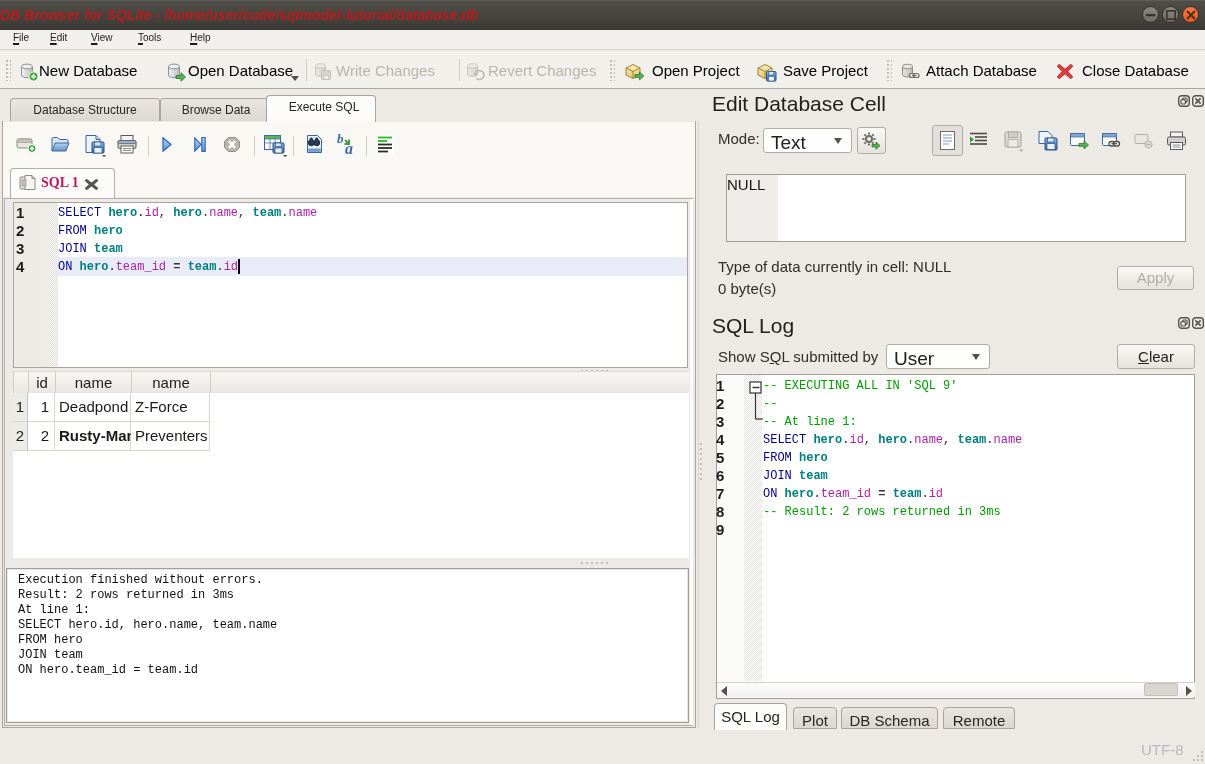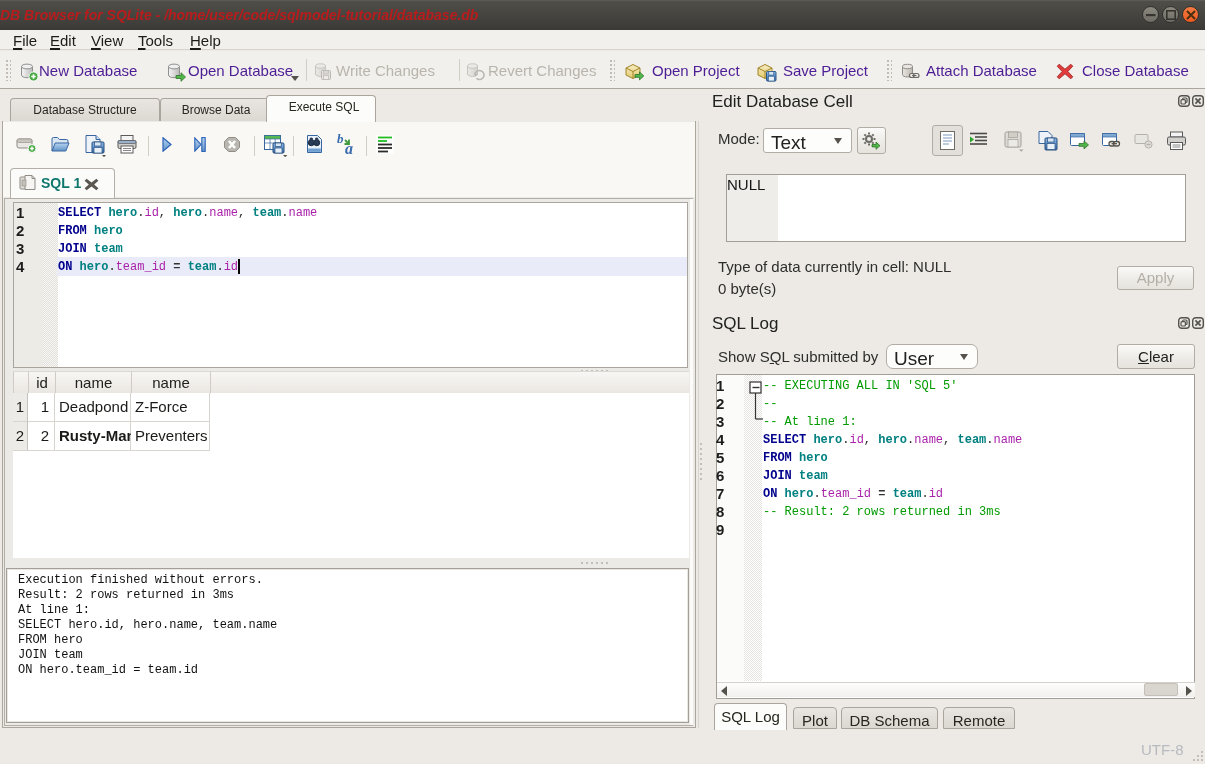--- a/index.html
+++ b/index.html
@@ -1,44 +1,44 @@
 <!DOCTYPE html>
 <html><head>
 <meta charset="utf-8">
 <style>
   * { margin:0; padding:0; box-sizing:border-box; }
   html,body { width:1205px; height:764px; overflow:hidden; }
   body { font-family:"Liberation Sans", sans-serif; font-size:14px; color:#2e2e2c; background:#edeae5; position:relative; }
   .abs { position:absolute; }
   .mono { font-family:"Liberation Mono", monospace; font-size:12px; }
-  .kw { color:#00008c; font-weight:bold; }
+  .kw { color:#00008c; font-weight:normal; }
   .tb { color:#008080; font-weight:bold; }
   .fl { color:#aa22aa; }
   .op { color:#333; font-weight:bold; }
   .cm { color:#009b00; }
   svg { display:block; }
 
   
   #titlebar { left:0; top:0; width:1205px; height:30px;
     background:linear-gradient(#504e48, #403e3a 80%, #3a3935);
     border-top:1px solid #5d5b54; }
   #title { width:100%; text-align:left; top:7px; color:#b91c1c; font-weight:bold; font-size:14px;font-style:italic; }
   .winbtn { top:6px; width:17px; height:17px; border-radius:50%; border:1px solid #31302c; }
   #btn-min  { left:1142px; background:linear-gradient(#8b897f, #6e6c64); }
   #btn-max  { left:1162px; background:linear-gradient(#8b897f, #6e6c64); }
   #btn-close{ left:1182px; background:linear-gradient(#f47b43, #ee5a21); }
 
   
   #menubar { left:0; top:30px; width:1205px; height:20px; background:#f2f0ec; border-bottom:1px solid #d8d4cd; }
-  .menu { position:absolute; top:32px; font-size:15px; color:#1c1c1a; }
+  .menu { position:absolute; top:32px; font-size:10px; color:#1c1c1a; }
   .menu u { text-decoration-thickness:1.5px; text-underline-offset:2px; }
 
   
   #toolbar { left:0; top:51px; width:1205px; height:38px; background:#f2f0ec; border-bottom:1px solid #aba69e; }
-  .tbtext { position:absolute; top:62px; font-size:15px; color:#4c1d95; }
+  .tbtext { position:absolute; top:62px; font-size:15px; color:#000000; }
   .tbtext.dis { color:#b9b5ad; }
   .handle { position:absolute; top:59px; width:6px; height:22px;
     background-image:radial-gradient(#c0bcb4 1px, transparent 1.2px);
     background-size:4px 4px; }
   .tsep { position:absolute; top:59px; width:1px; height:22px; background:#d2cec6; }
 
   
   .mtab { position:absolute; font-size:12px; color:#27271f; text-align:center;
     background:linear-gradient(#e9e6e2, #dbd7d1); border:1px solid #a9a49c; border-bottom:none;
     border-radius:4px 4px 0 0; padding-top:4px; }
@@ -69,21 +69,21 @@
   .td { position:absolute; background:#fff; border-right:1px solid #d8d5cf; border-bottom:1px solid #d8d5cf;
         height:29px; line-height:28px; font-size:15px; color:#1a1a18; white-space:nowrap; }
   .tdh { background:#ecebe7; text-align:center; border-right:1px solid #c6c2bb; }
 
   
   #msgbox { left:6px; top:568px; width:683px; height:155px; border:1px solid #a39f98; background:#fff; box-shadow:inset 0 0 0 1px #e9e7e2; }
   #innerframe { left:4px; top:198px; width:689px; height:528px; border:1px solid #b3afa7; }
   .msgline { position:absolute; left:18px; height:15px; line-height:15px; white-space:pre; color:#111; }
 
   
-  .docktitle { position:absolute; font-size:17px; color:#21211e; }
+  .docktitle { position:absolute; font-size:21px; color:#21211e; }
   .combo { position:absolute; background:#fdfdfc; border:1px solid #b1ada5; border-radius:3px;
      font-size:19px; color:#21211e; }
   .combo .arr { position:absolute; right:9px; top:9px; width:0; height:0;
      border-left:4.5px solid transparent; border-right:4.5px solid transparent; border-top:6px solid #55524c; }
   .pushbtn { position:absolute; background:linear-gradient(#fbfaf9,#eceae5 60%, #e6e3dd); border:1px solid #b1ada5;
      border-radius:3px; font-size:15px; text-align:center; }
 
   
   #nullbox { left:726px; top:174px; width:460px; height:68px; border:1px solid #a29e96; background:#fff; }
   #nullgray { left:727px; top:175px; width:51px; height:66px; background:#efedea; }
@@ -159,21 +159,21 @@
 <div class="abs" id="dockline"></div>
 
 <div class="abs" id="lpanel"></div>
 <div class="abs" id="sqltoolbar"></div>
 <div class="ssep" style="left:148px"></div>
 <div class="ssep" style="left:254px"></div>
 <div class="ssep" style="left:293px"></div>
 <div class="ssep" style="left:366px"></div>
 
 <div class="abs" id="sqltab"></div>
-<div class="abs" style="left:41px; top:175px; font-weight:bold; font-size:14px; color:#0f766e; z-index:3;">SQL 1</div>
+<div class="abs" style="left:41px; top:175px; font-weight:bold; font-size:14px; color:#be185d; z-index:3;font-family:Liberation Serif, serif;">SQL 1</div>
 
 <div class="abs" id="innerframe"></div>
 <div class="abs" style="left:690px;top:199px;width:3px;height:526px;background:#fcfbfa;"></div>
 <div class="abs" id="editor-frame"></div>
 <div class="abs" id="ed-gutter"></div>
 <div class="abs" id="ed-fold"></div>
 <div class="abs" id="cur-line"></div>
 <div class="mono ednum" style="top:203.5px">1</div>
 <div class="mono ednum" style="top:221.5px">2</div>
 <div class="mono ednum" style="top:239.5px">3</div>
@@ -237,39 +237,39 @@
 
 <div class="abs" id="nullbox"></div>
 <div class="abs" id="nullgray"></div>
 <div class="abs" id="nulltext">NULL</div>
 
 <div class="abs" style="left:718px; top:258px; font-size:15px;">Type of data currently in cell: NULL</div>
 <div class="abs" style="left:718px; top:280px; font-size:15px;">0 byte(s)</div>
 <div class="pushbtn" style="left:1117px; top:266px; width:77px; height:24px; line-height:22px; color:#b3afa7;">Apply</div>
 
 <div class="abs" style="left:718px; top:348px; font-size:15px;">Show S<u>Q</u>L submitted by</div>
-<div class="combo" style="left:886px; top:344px; width:92px; height:25px;border-radius:7px;">
+<div class="combo" style="left:886px; top:344px; width:104px; height:25px;">
     <span style="position:absolute;left:7px;top:3px;">User</span>
     <span class="arr"></span>
   </div>
 <div class="pushbtn" style="left:1117px; top:344px; width:78px; height:25px; line-height:23px; color:#21211e;"><u>C</u>lear</div>
 
 <div class="abs" id="logbox"></div>
 <div class="abs" id="log-gutter"></div>
 <div class="abs" id="log-fold"></div>
 <div class="mono lognum" style="top:377px">1</div>
 <div class="mono lognum" style="top:395px">2</div>
 <div class="mono lognum" style="top:413px">3</div>
 <div class="mono lognum" style="top:431px">4</div>
 <div class="mono lognum" style="top:449px">5</div>
 <div class="mono lognum" style="top:467px">6</div>
 <div class="mono lognum" style="top:485px">7</div>
 <div class="mono lognum" style="top:503px">8</div>
 <div class="mono lognum" style="top:521px">9</div>
-<div class="mono logline cm" style="top:377px">-- EXECUTING ALL IN 'SQL 5'</div>
+<div class="mono logline cm" style="top:377px">-- EXECUTING ALL IN 'SQL 9'</div>
 <div class="mono logline cm" style="top:395px">--</div>
 <div class="mono logline cm" style="top:413px">-- At line 1:</div>
 <div class="mono logline" style="top:431px"><span class="kw">SELECT</span> <span class="tb">hero</span>.<span class="fl">id</span>, <span class="tb">hero</span>.<span class="fl">name</span>, <span class="tb">team</span>.<span class="fl">name</span></div>
 <div class="mono logline" style="top:449px"><span class="kw">FROM</span> <span class="tb">hero</span></div>
 <div class="mono logline" style="top:467px"><span class="kw">JOIN</span> <span class="tb">team</span></div>
 <div class="mono logline" style="top:485px"><span class="kw">ON</span> <span class="tb">hero</span>.<span class="fl">team_id</span> <span class="op">=</span> <span class="tb">team</span>.<span class="fl">id</span></div>
 <div class="mono logline cm" style="top:503px">-- Result: 2 rows returned in 3ms</div>
 
 <svg class="abs" style="left:749px;top:381px" width="16" height="42">
   <rect x="1" y="1" width="11" height="11" fill="#fff" stroke="#333" stroke-width="1.2"></rect>

